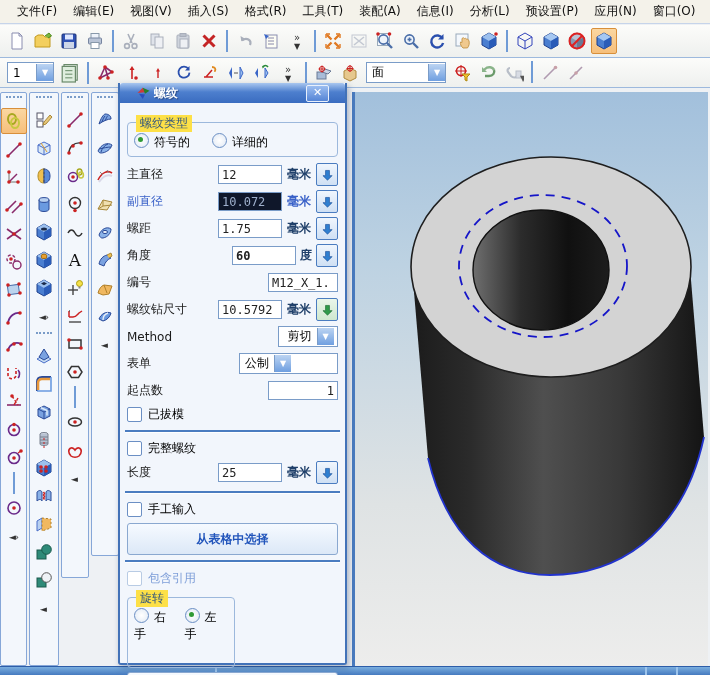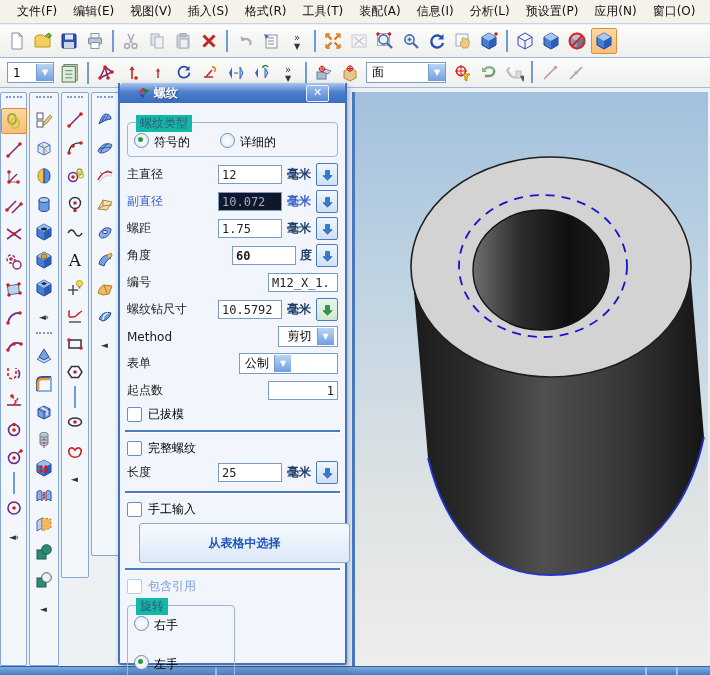--- a/index.html
+++ b/index.html
@@ -45,39 +45,39 @@
   .dialog{position:absolute;left:118px;top:83px;width:229px;height:582px;z-index:50;
           background:#f2f6fc;border:2px solid #4272b8;border-top:none;border-radius:0 0 3px 3px;
           box-shadow:2px 3px 6px rgba(40,60,100,.35);box-sizing:border-box}
   .dtitle{height:20px;background:linear-gradient(#a8c6ef,#4d7fce 45%,#3a6cc0);
           display:flex;align-items:center;padding:0 16px;border-radius:3px 3px 0 0;margin:-0px -0px 7px -0px}
   .dtitle .txt{color:#fff;font-weight:bold;font-size:12px;text-shadow:1px 1px 1px #2a4a86;flex:1;margin-left:3px}
   .closebtn{width:21px;height:15px;background:linear-gradient(#9bbdf0,#5585d6);border:1px solid #e8f0fc;
             border-radius:2px;color:#fff;font-size:11px;line-height:13px;text-align:center;cursor:pointer}
   .dbody{position:relative;padding:4px 7px 0 7px;height:calc(100% - 24px)}
   .gbox{border:1px solid #9cb8dc;border-radius:4px;position:relative;margin:8px 0 4px 0;padding:10px 6px 5px 6px}
-  .gbox .glab{position:absolute;top:-8px;left:8px;background:#14b8a6;padding:0 4px;color:#33577e;font-size:12px}
-  .radios{display:flex;gap:30px;align-items:center}
+  .gbox .glab{position:absolute;top:-8px;left:8px;background:#fde047;padding:0 4px;color:#33577e;font-size:12px}
+  .radios{display:flex;gap:22px;align-items:center}
   .radio{width:13px;height:13px;border-radius:50%;border:1px solid #6b8fc4;background:radial-gradient(#fff,#dfe8f4);
          display:inline-block;margin-right:5px;vertical-align:-2px;position:relative}
   .radio.sel:after{content:"";position:absolute;left:3px;top:3px;width:5px;height:5px;border-radius:50%;background:#2f9a35}
   .frow{display:flex;align-items:center;height:27px}
   .flabel{flex:1;color:#1a1a1a}
   .fin{width:56px;height:15px;border:1px solid #7a9cc8;background:#fff;padding:1px 3px;
        font-family:"DejaVu Sans Mono","Liberation Mono",monospace;font-size:12px;color:#222}
   .fin:disabled{color:#9fb0cc;background:#0f172a}
   .funit{width:34px;text-align:center;font-weight:bold;color:#20406a}
   .fbtn{width:20px;height:21px;border:1px solid #4a7cc0;border-radius:2px;background:linear-gradient(#f0f6fd,#cfe0f4);
         display:flex;align-items:center;justify-content:center;cursor:pointer}
   .xpsel{display:inline-flex;align-items:center;border:1px solid #7a9cc8;background:#fff;height:19px}
   .xpsel .val{padding:0 5px;font-size:12px}
   .hr{border:none;border-top:2px solid #4a7cc0;border-bottom:1px solid #fff;margin:5px -2px}
   .cbrow{display:flex;align-items:center;height:21px;gap:6px}
   .cb{width:13px;height:13px;border:1px solid #6b8fc4;background:#fff;border-radius:2px;display:inline-block}
-  .bigbtn{display:block;width:100%;height:40px;margin:3px 12px;border:1px solid #8aa8d0;border-radius:3px;
+  .bigbtn{display:block;width:100%;height:32px;margin:3px 0;border:1px solid #8aa8d0;border-radius:3px;
           background:linear-gradient(#f6faff,#dce8f7);color:#2255bb;font-weight:bold;font-size:12px;cursor:pointer}
   .dis-lab{color:#3b62c8}
   .dis-lab2{color:#7e9ed8}
 </style>
 </head>
 <body>
 
 <div class="menubar">
   <svg class="appico" viewBox="0 0 20 18">
     <path d="M3 10l6-6 8 3-5 8z" fill="#3a5ec8" stroke="#22347e"></path>
@@ -896,21 +896,21 @@
 
     <hr class="hr">
 
     <div class="cbrow">
       <span class="cb" style="border-color:#b8cbe4"></span>
       <span class="dis-lab2">包含引用</span>
     </div>
 
     <div class="gbox" style="width:94px;padding-bottom:24px">
       <span class="glab">旋转</span>
-      <div style="display:flex;flex-direction:column;gap:21px">
+      <div style="display:flex;flex-direction:row;gap:7px">
         <label><span class="radio"></span><span>右手</span></label>
         <label><span class="radio sel"></span><span>左手</span></label>
       </div>
     </div>
 
     <button class="bigbtn">选择起始</button>
 
   </div>
 </div>
 

